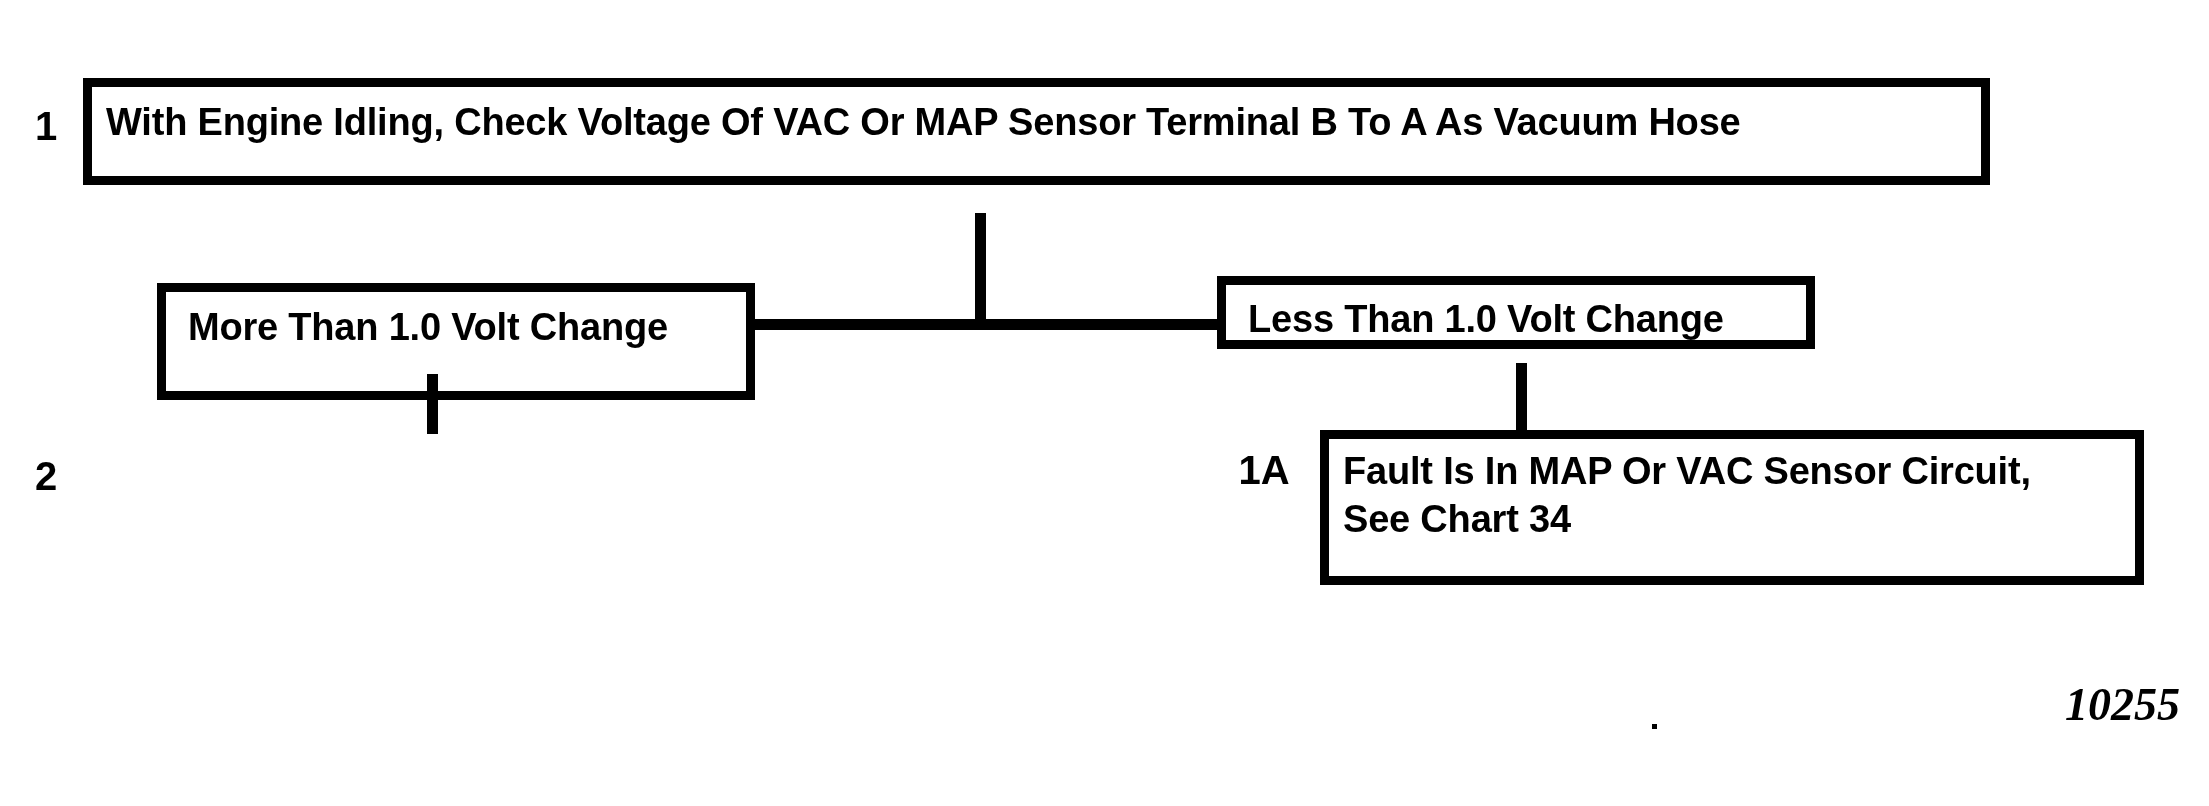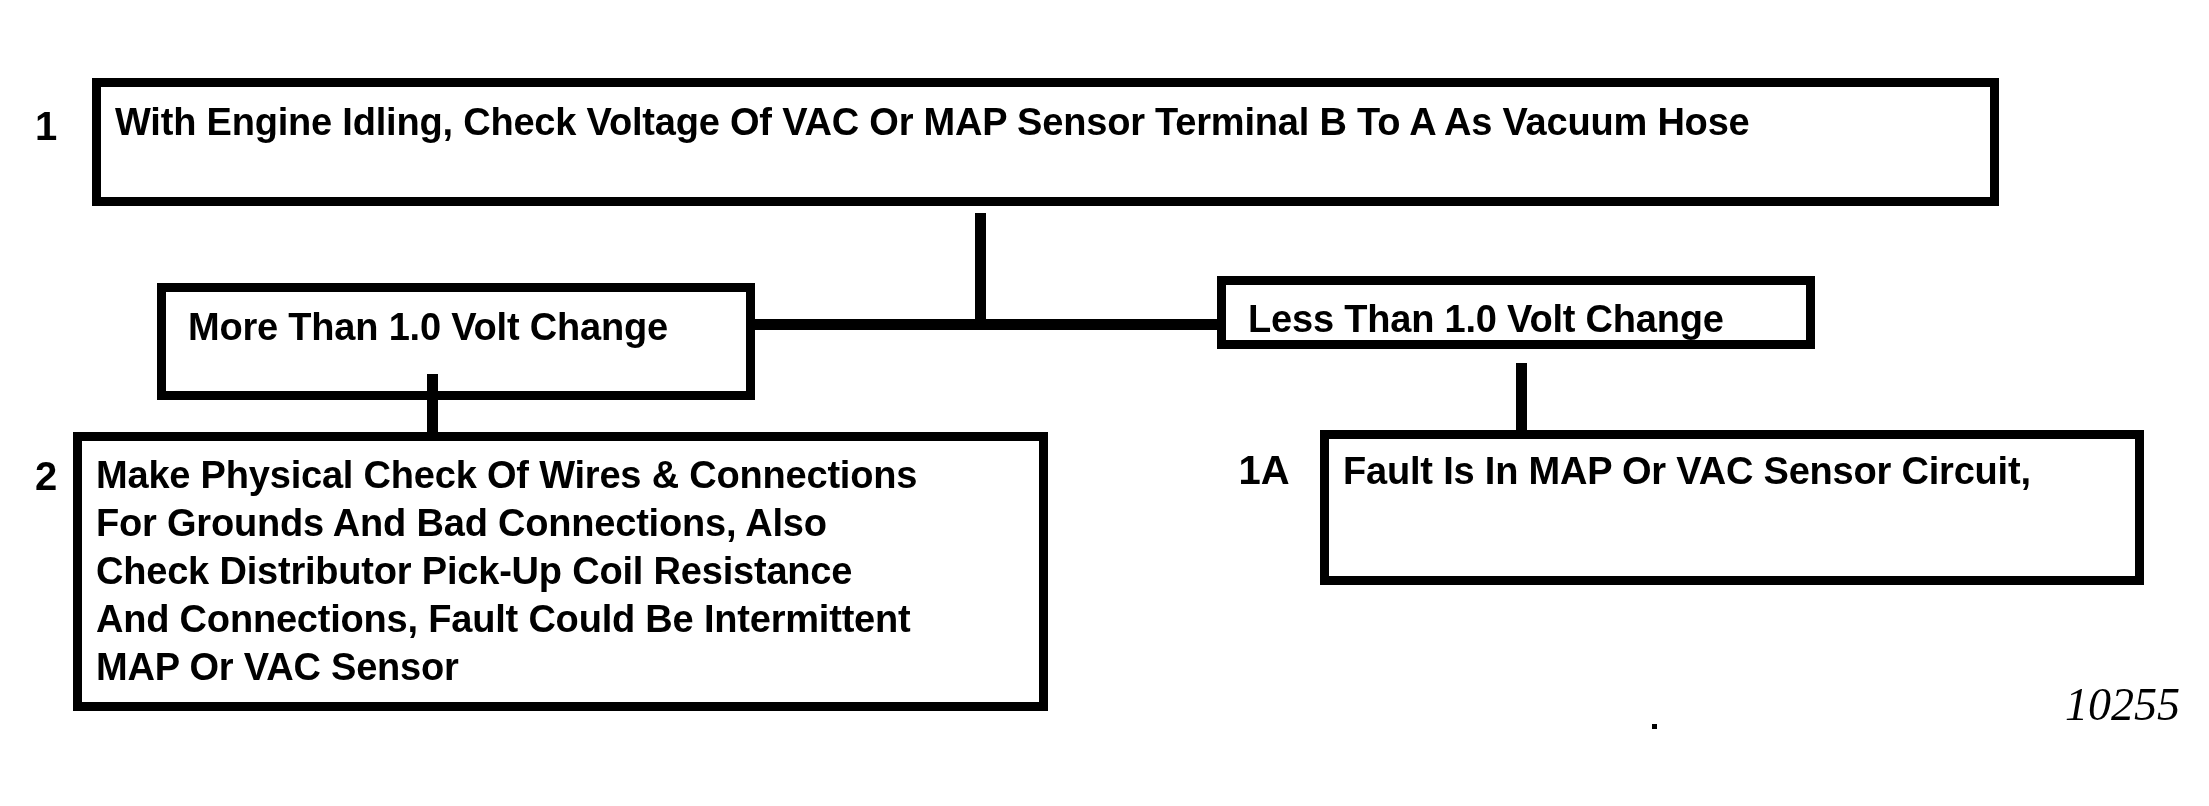--- a/index.html
+++ b/index.html
@@ -37,32 +37,32 @@
     text-align: center;
   }
   .connector {
     position: absolute;
     background: #000000;
   }
   .figure-number {
     position: absolute;
     font-family: "Liberation Serif", serif;
     font-style: italic;
-    font-weight: normal;
+    font-weight: bold;
     font-size: 46px;
     line-height: 46px;
     text-align: right;
   }
   .noise-dot {
     position: absolute;
     background: #000000;
   }
 
   
-  #box-step1   { left: 92px;   top: 78px;  width: 1907px; height: 128px; padding: 11px 22px 0 14px; }
+  #box-step1   { left: 83px;   top: 78px;  width: 1907px; height: 107px; padding: 11px 22px 0 14px; }
   #box-more    { left: 157px;  top: 283px; width: 598px;  height: 117px;  padding: 11px 0 0 22px; }
   #box-less    { left: 1217px; top: 276px; width: 598px;  height: 73px;  padding: 10px 0 0 22px; }
   #box-step2   { left: 73px;   top: 432px; width: 975px;  height: 279px; padding: 10px 8px 0 14px; }
   #box-step1a  { left: 1320px; top: 430px; width: 824px;  height: 155px; padding: 8px 0 0 14px; }
 
   
   #label-step1  { left: 20px;   top: 106px; width: 52px; }
   #label-step2  { left: 20px;   top: 456px; width: 52px; }
   #label-step1a { left: 1226px; top: 450px; width: 76px; }
 
@@ -96,29 +96,23 @@
     <div class="line">More Than 1.0 Volt Change</div>
   </div>
 
   <div class="node" id="box-less">
     <div class="line">Less Than 1.0 Volt Change</div>
   </div>
 
   <div class="connector" id="stem-more"></div>
   <div class="connector" id="stem-less"></div>
 
-  <div class="node" id="box-step2">
-    <div class="line">Make Physical Check Of Wires &amp; Connections</div>
-    <div class="line">For Grounds And Bad Connections, Also</div>
-    <div class="line">Check Distributor Pick-Up Coil Resistance</div>
-    <div class="line">And Connections, Fault Could Be Intermittent</div>
-    <div class="line">MAP Or VAC Sensor</div>
-  </div>
 
   <div class="node" id="box-step1a">
     <div class="line">Fault Is In MAP Or VAC Sensor Circuit,</div>
+    <div class="line">See Chart 34</div>
   </div>
 
   <div class="figure-number" id="figure-number">10255</div>
 
   <div class="noise-dot" id="noise-dot"></div>
 
 </div>
 
 </body></html>

